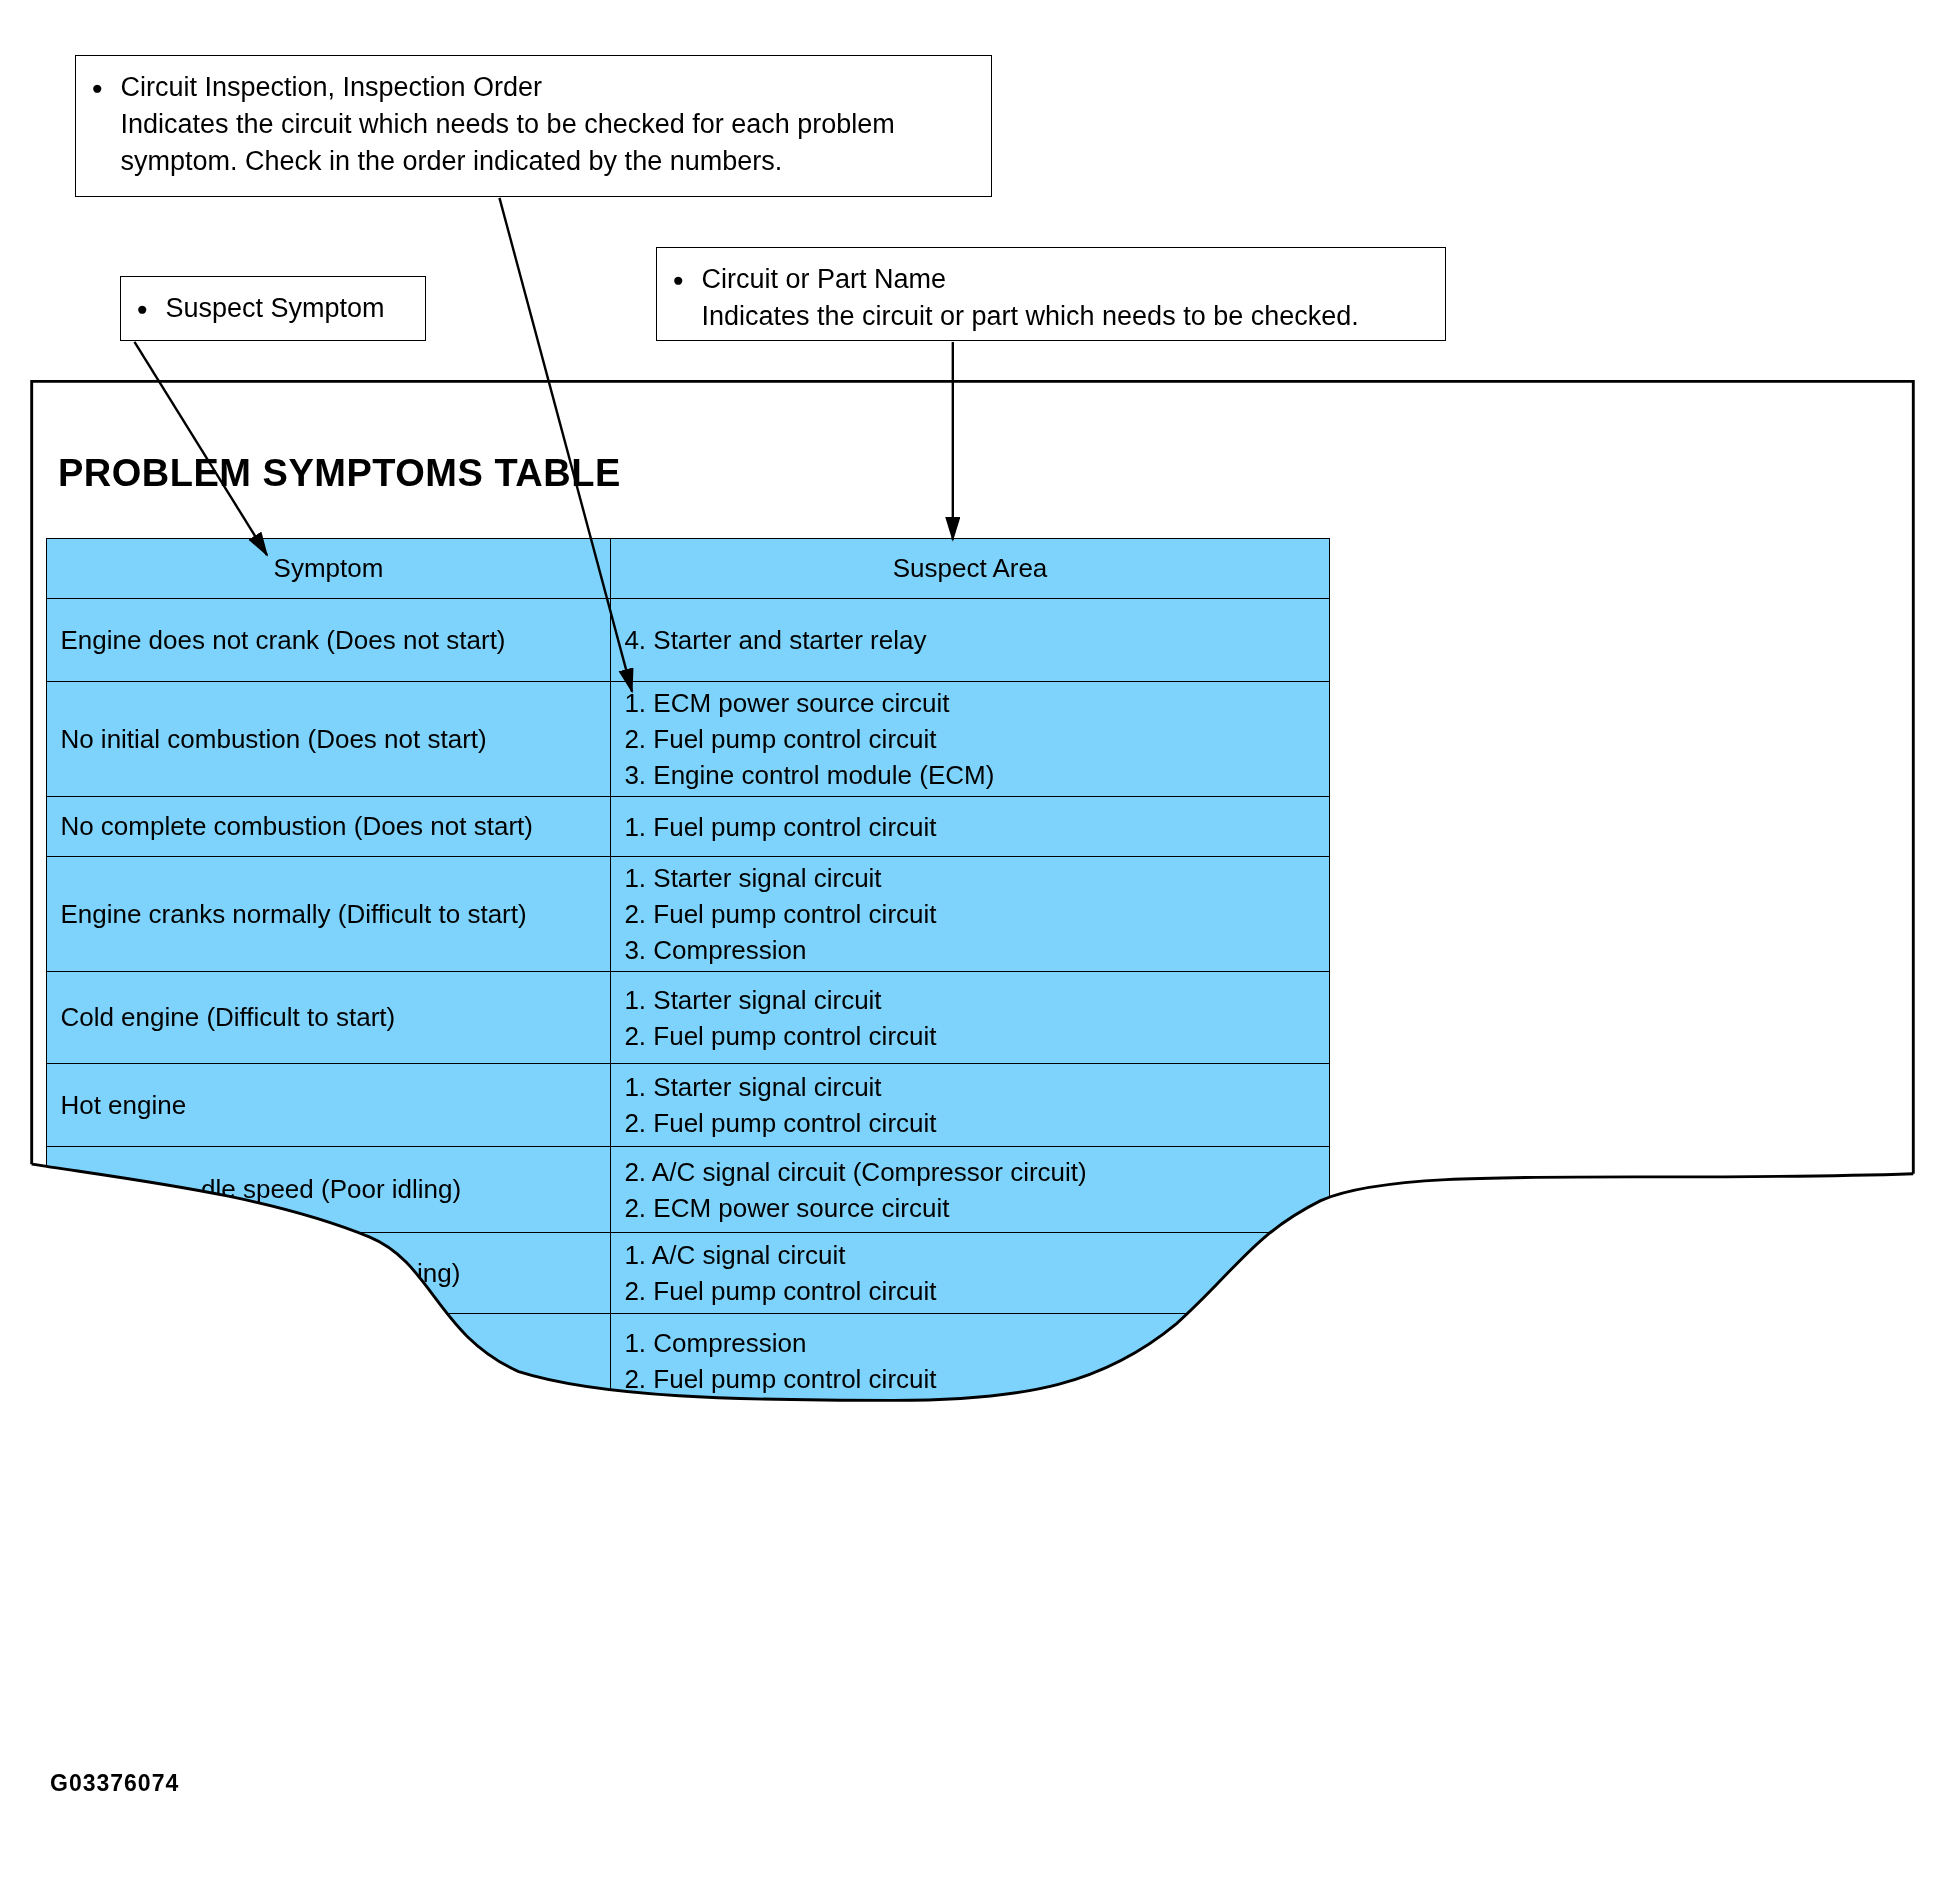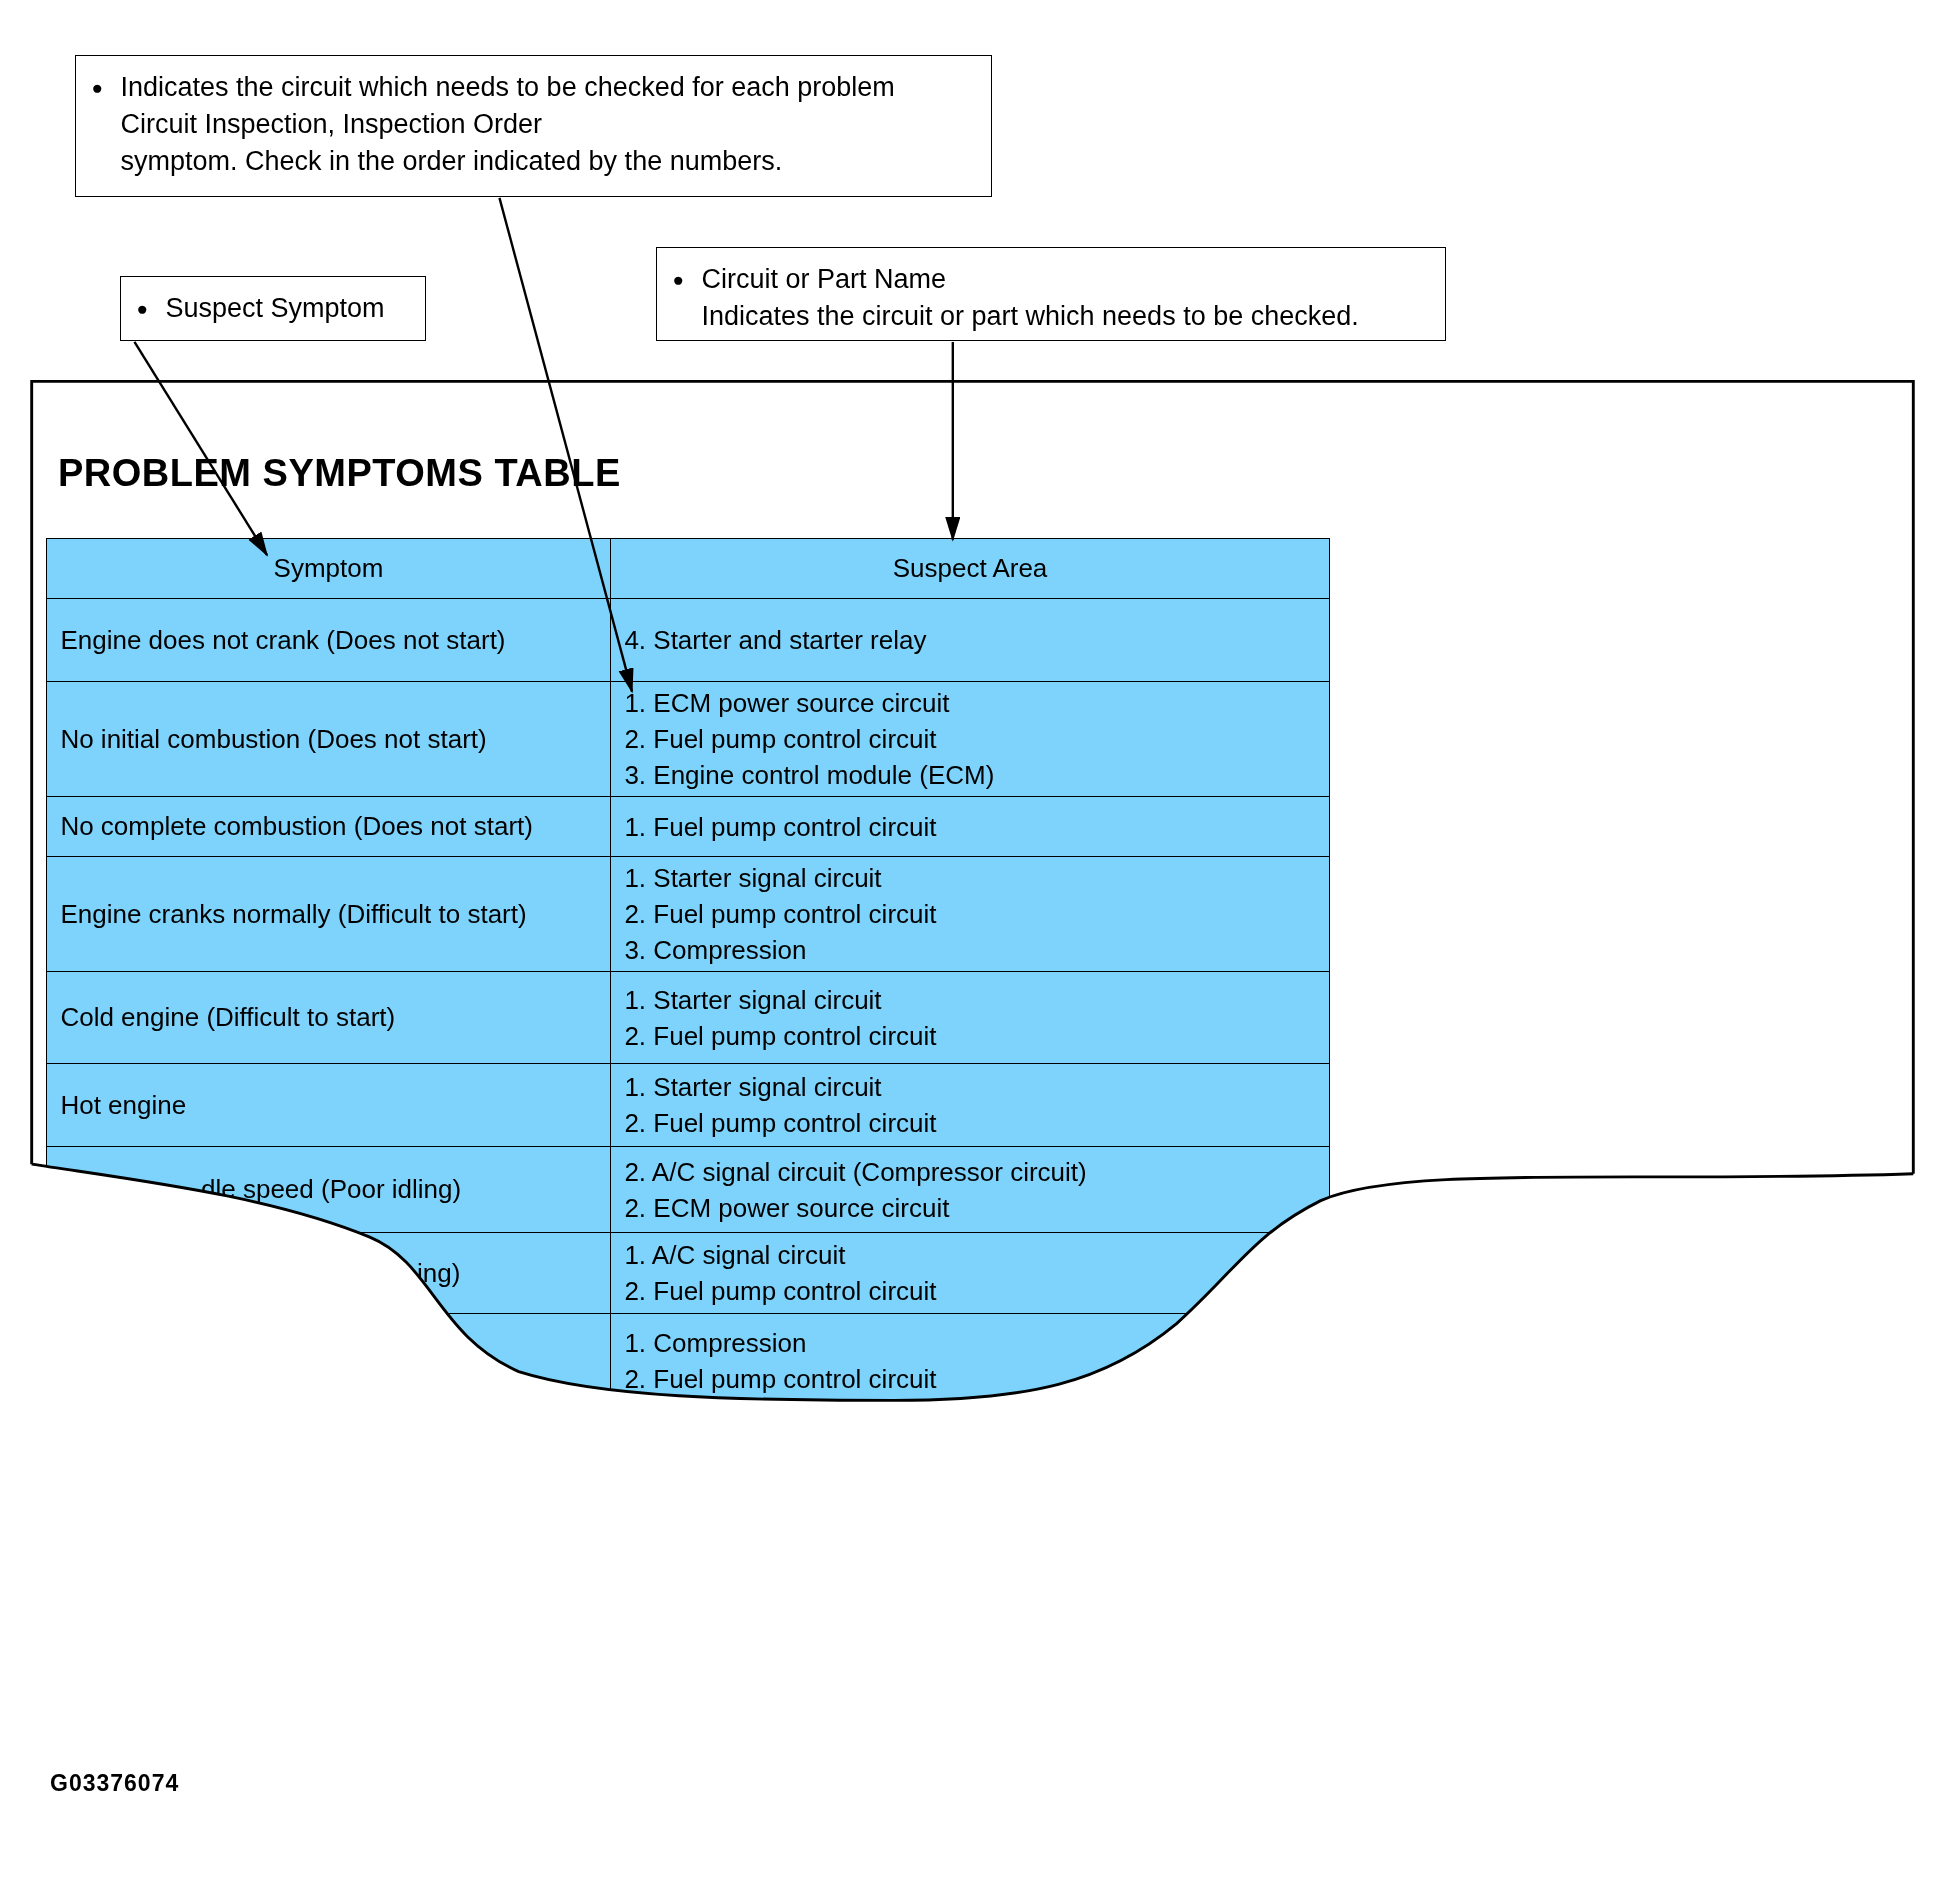--- a/index.html
+++ b/index.html
@@ -99,22 +99,22 @@
   }
 </style>
 </head>
 <body>
 
 <div class="page">
 
   <div class="callout callout-inspection">
     <span class="bullet">●</span>
     <div class="ctext">
+      <div>Circuit Inspection, Inspection Order</div>
       <div>Indicates the circuit which needs to be checked for each problem</div>
-      <div>Circuit Inspection, Inspection Order</div>
       <div>symptom. Check in the order indicated by the numbers.</div>
     </div>
   </div>
 
   <div class="callout callout-symptom">
     <span class="bullet">●</span>
     <div class="ctext">
       <div>Suspect Symptom</div>
     </div>
   </div>

